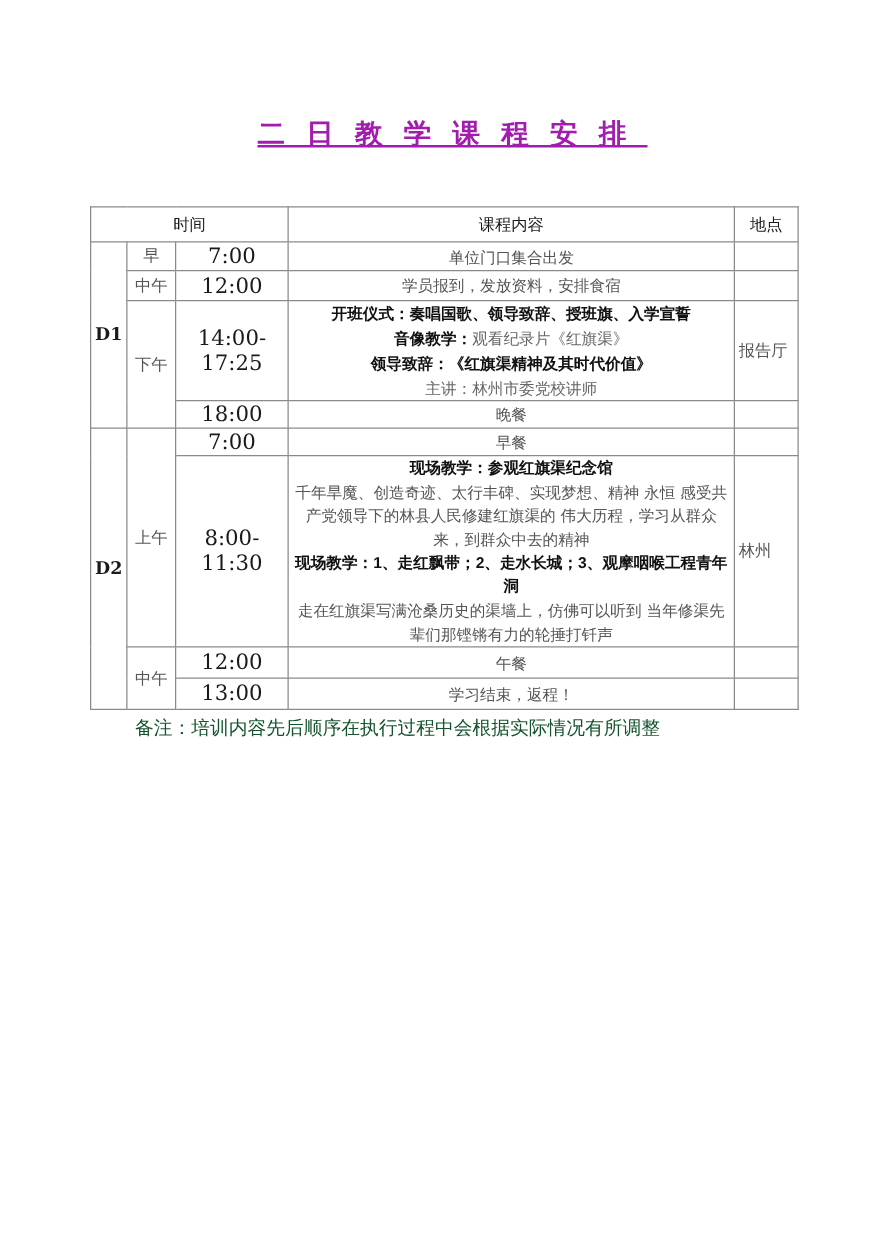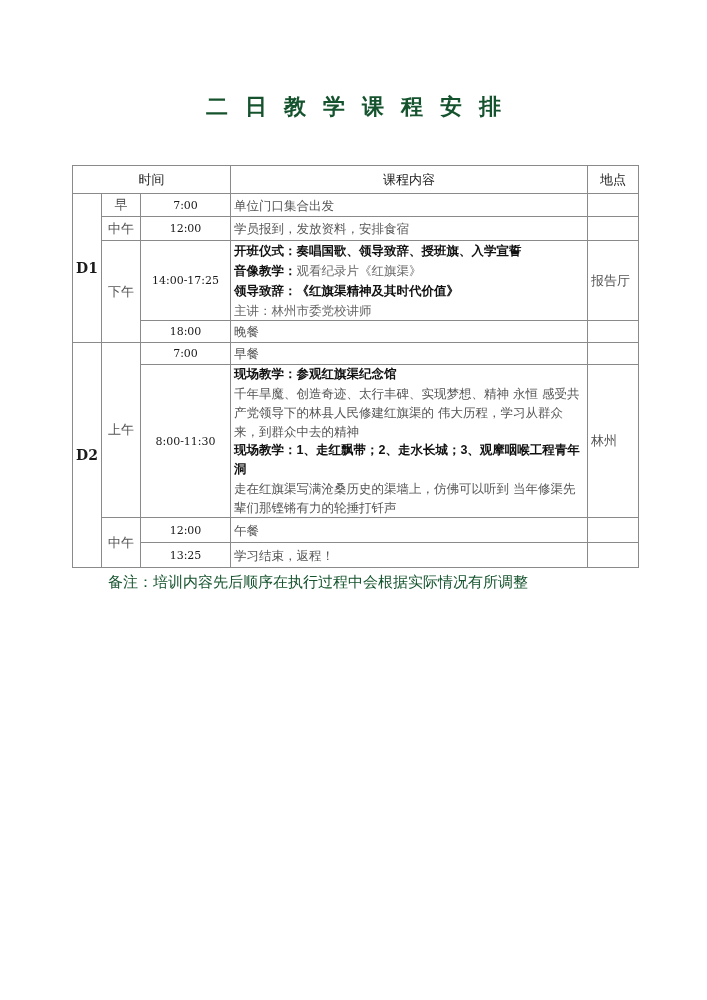--- a/index.html
+++ b/index.html
@@ -1,29 +1,29 @@
 <!DOCTYPE html>
 <html><head>
 <meta charset="utf-8">
 <style>
   html, body { margin:0; padding:0; background:#ffffff; }
   body { width:707px; height:1000px; position:relative; overflow:hidden;
          font-family:"DejaVu Serif","Liberation Serif",serif; color:#1a1a1a; }
   .title { position:absolute; top:92px; left:0; width:707px; text-align:center;
            font-family:"DejaVu Sans","Liberation Sans",sans-serif; font-weight:bold;
-           font-size:22px; letter-spacing:17px; text-indent:17px; color:#14532d; }
+           font-size:22px; letter-spacing:17px; text-indent:17px; color:#a21caf;text-decoration:underline; }
   table.sched { position:absolute; left:72px; top:165px; border-collapse:collapse;
                 table-layout:fixed; width:566px; font-size:12.5px; }
   table.sched td, table.sched th { border:1px solid #8a8a8a; padding:0 3px; vertical-align:middle;margin-left:24px; }
   th { font-weight:normal; height:27px; font-size:13px; font-family:"DejaVu Sans","Liberation Sans",sans-serif; }
   .c { text-align:center; }
   .day { font-weight:bold; font-size:14px; }
   .period { color:#555; font-size:13px; font-family:"DejaVu Sans","Liberation Sans",sans-serif; }
-  .time { font-size:11px; text-align:center; }
-  .content { text-align:left; line-height:19px; color:#555; font-size:12.5px; padding-left:2px; }
+  .time { font-size:17px; text-align:center; }
+  .content { text-align:center; line-height:19px; color:#555; font-size:12.5px; padding-left:2px; }
   .b { font-weight:bold; color:#111; font-family:Liberation Sans, sans-serif; }
   .g { color:#666; }
   .loc { color:#555; font-size:13px; font-family:"DejaVu Sans","Liberation Sans",sans-serif; }
   .note { position:absolute; top:573px; left:108px; font-size:15px;
           font-family:"DejaVu Sans","Liberation Sans",sans-serif; color:#14532d; }
   .line { display:block; }
 </style>
 </head>
 <body>
 
@@ -91,20 +91,20 @@
     </td>
     <td class="loc">林州</td>
   </tr>
   <tr style="height:25px">
     <td rowspan="2" class="c period">中午</td>
     <td class="time">12:00</td>
     <td class="content">午餐</td>
     <td></td>
   </tr>
   <tr style="height:25px">
-    <td class="time">13:25</td>
+    <td class="time">13:00</td>
     <td class="content">学习结束，返程！</td>
     <td></td>
   </tr>
 </tbody>
   </table>
 
 <div class="note">备注：培训内容先后顺序在执行过程中会根据实际情况有所调整</div>
 
 </body></html>

